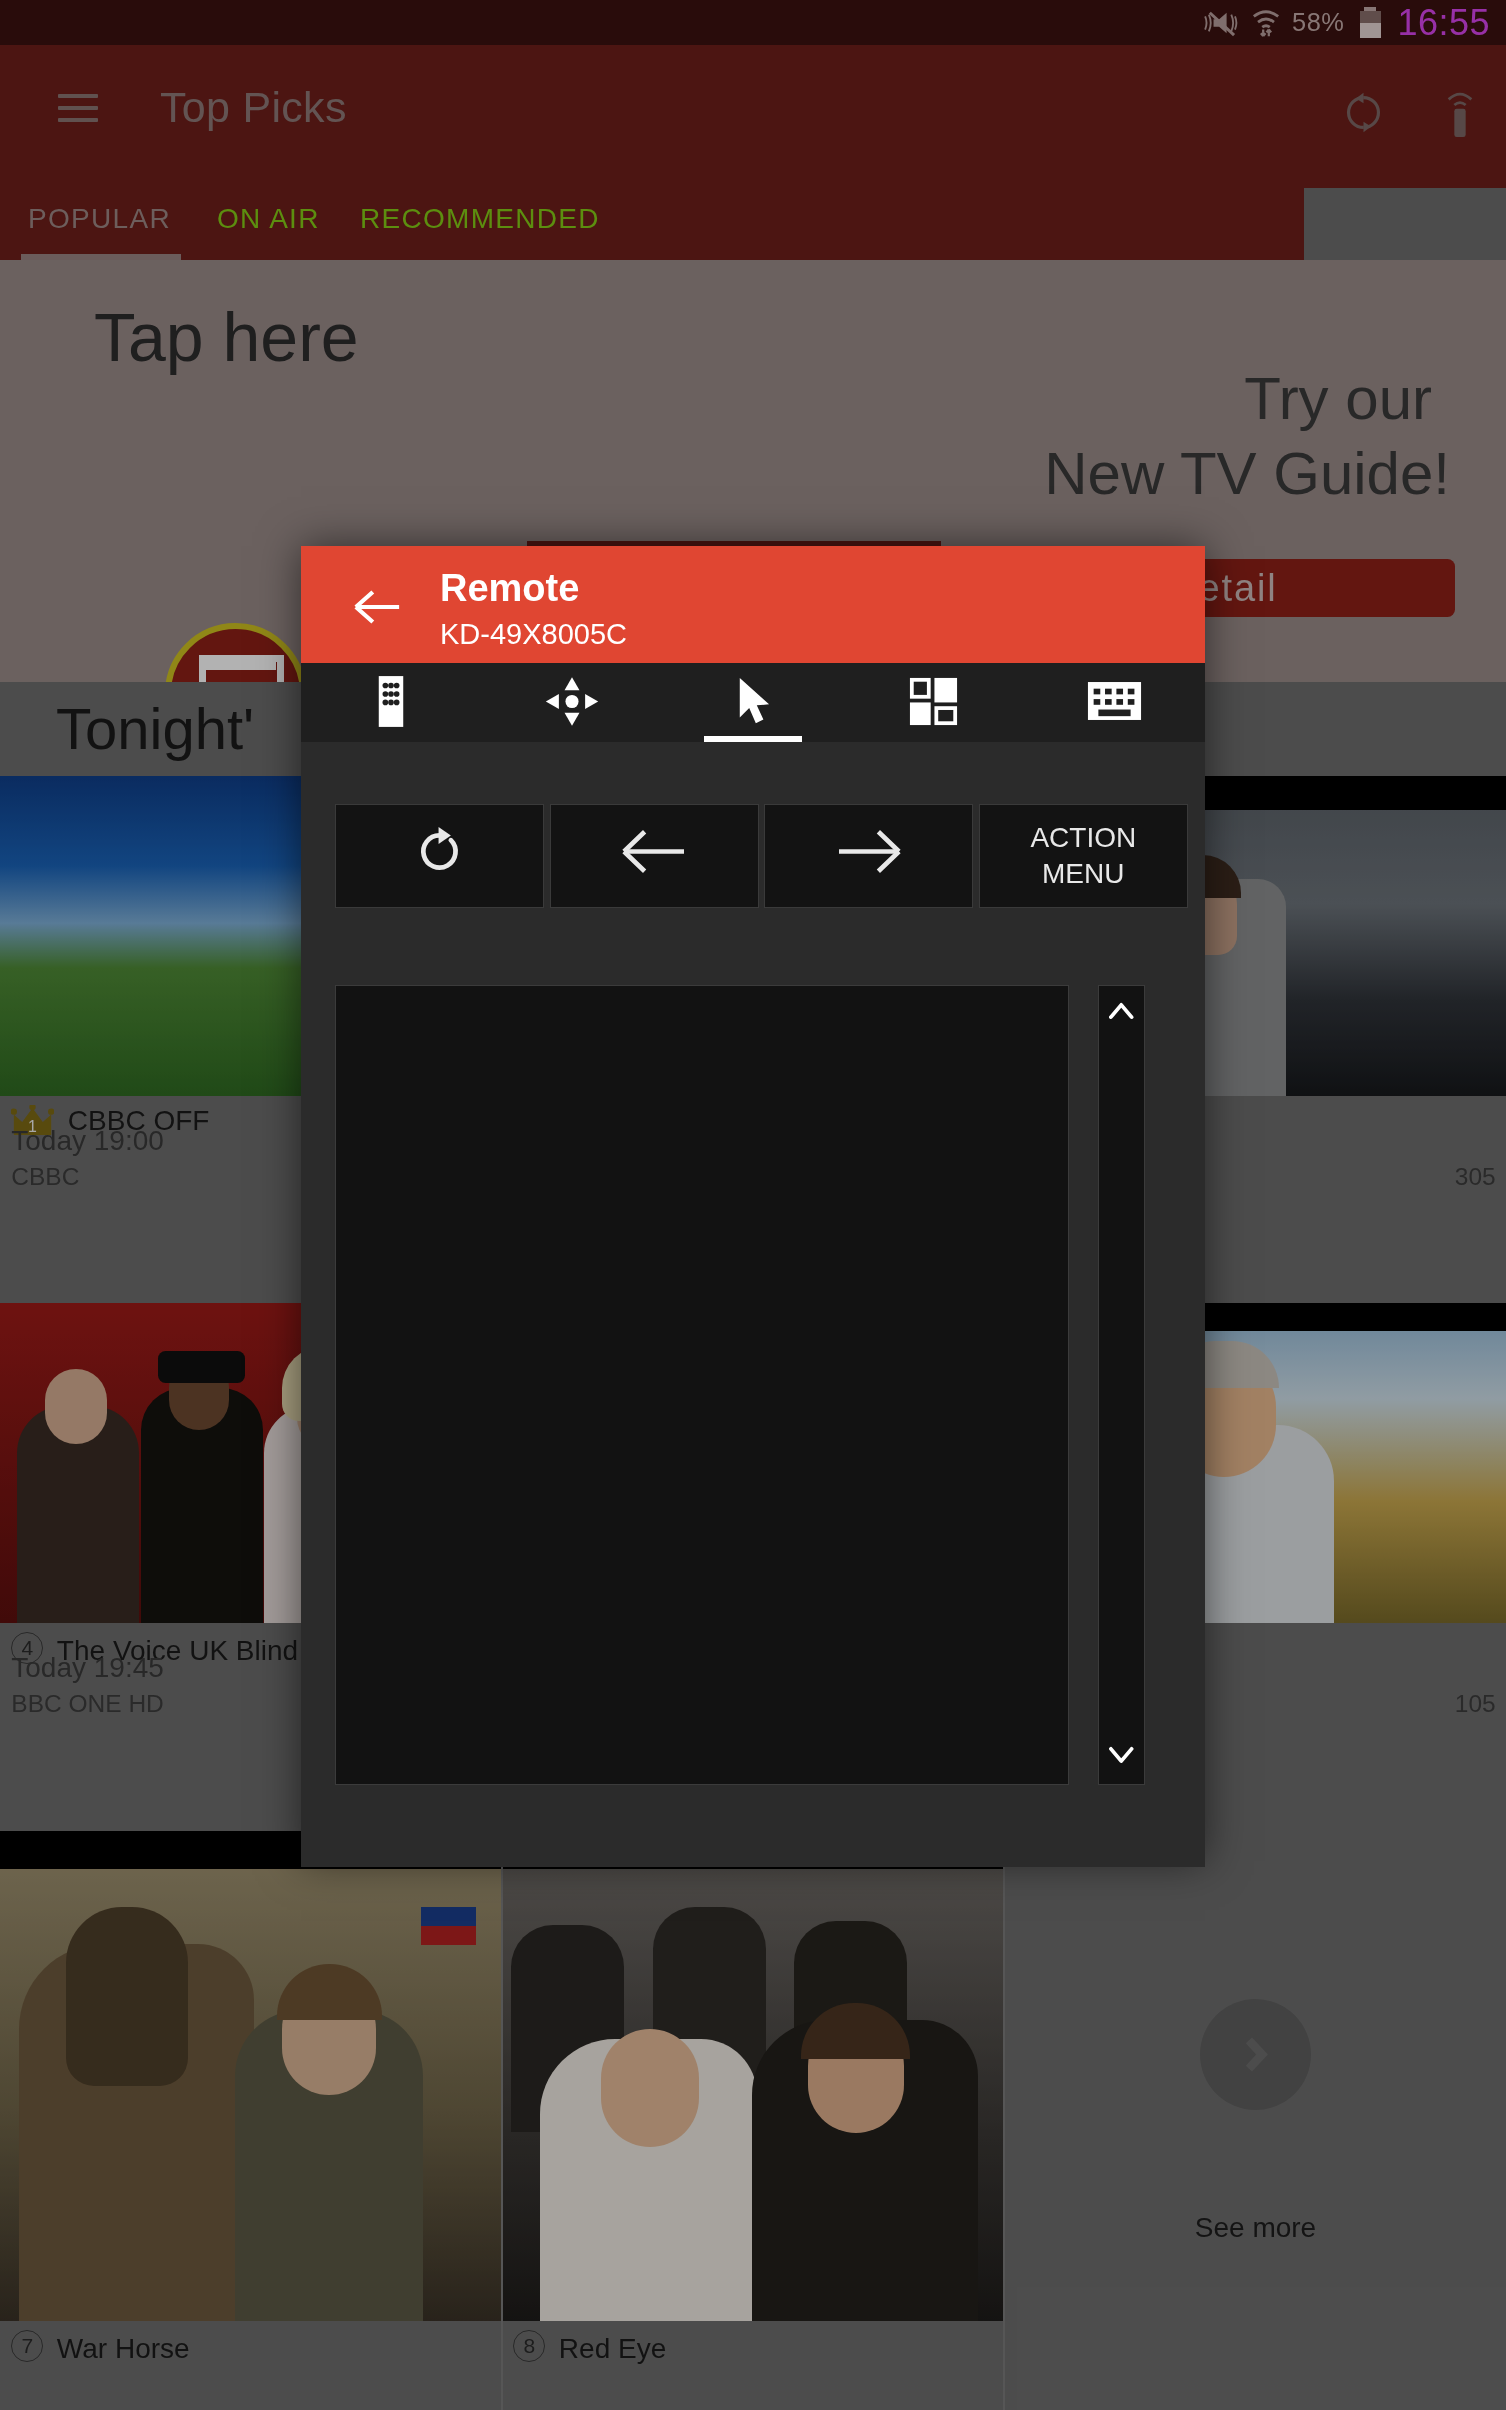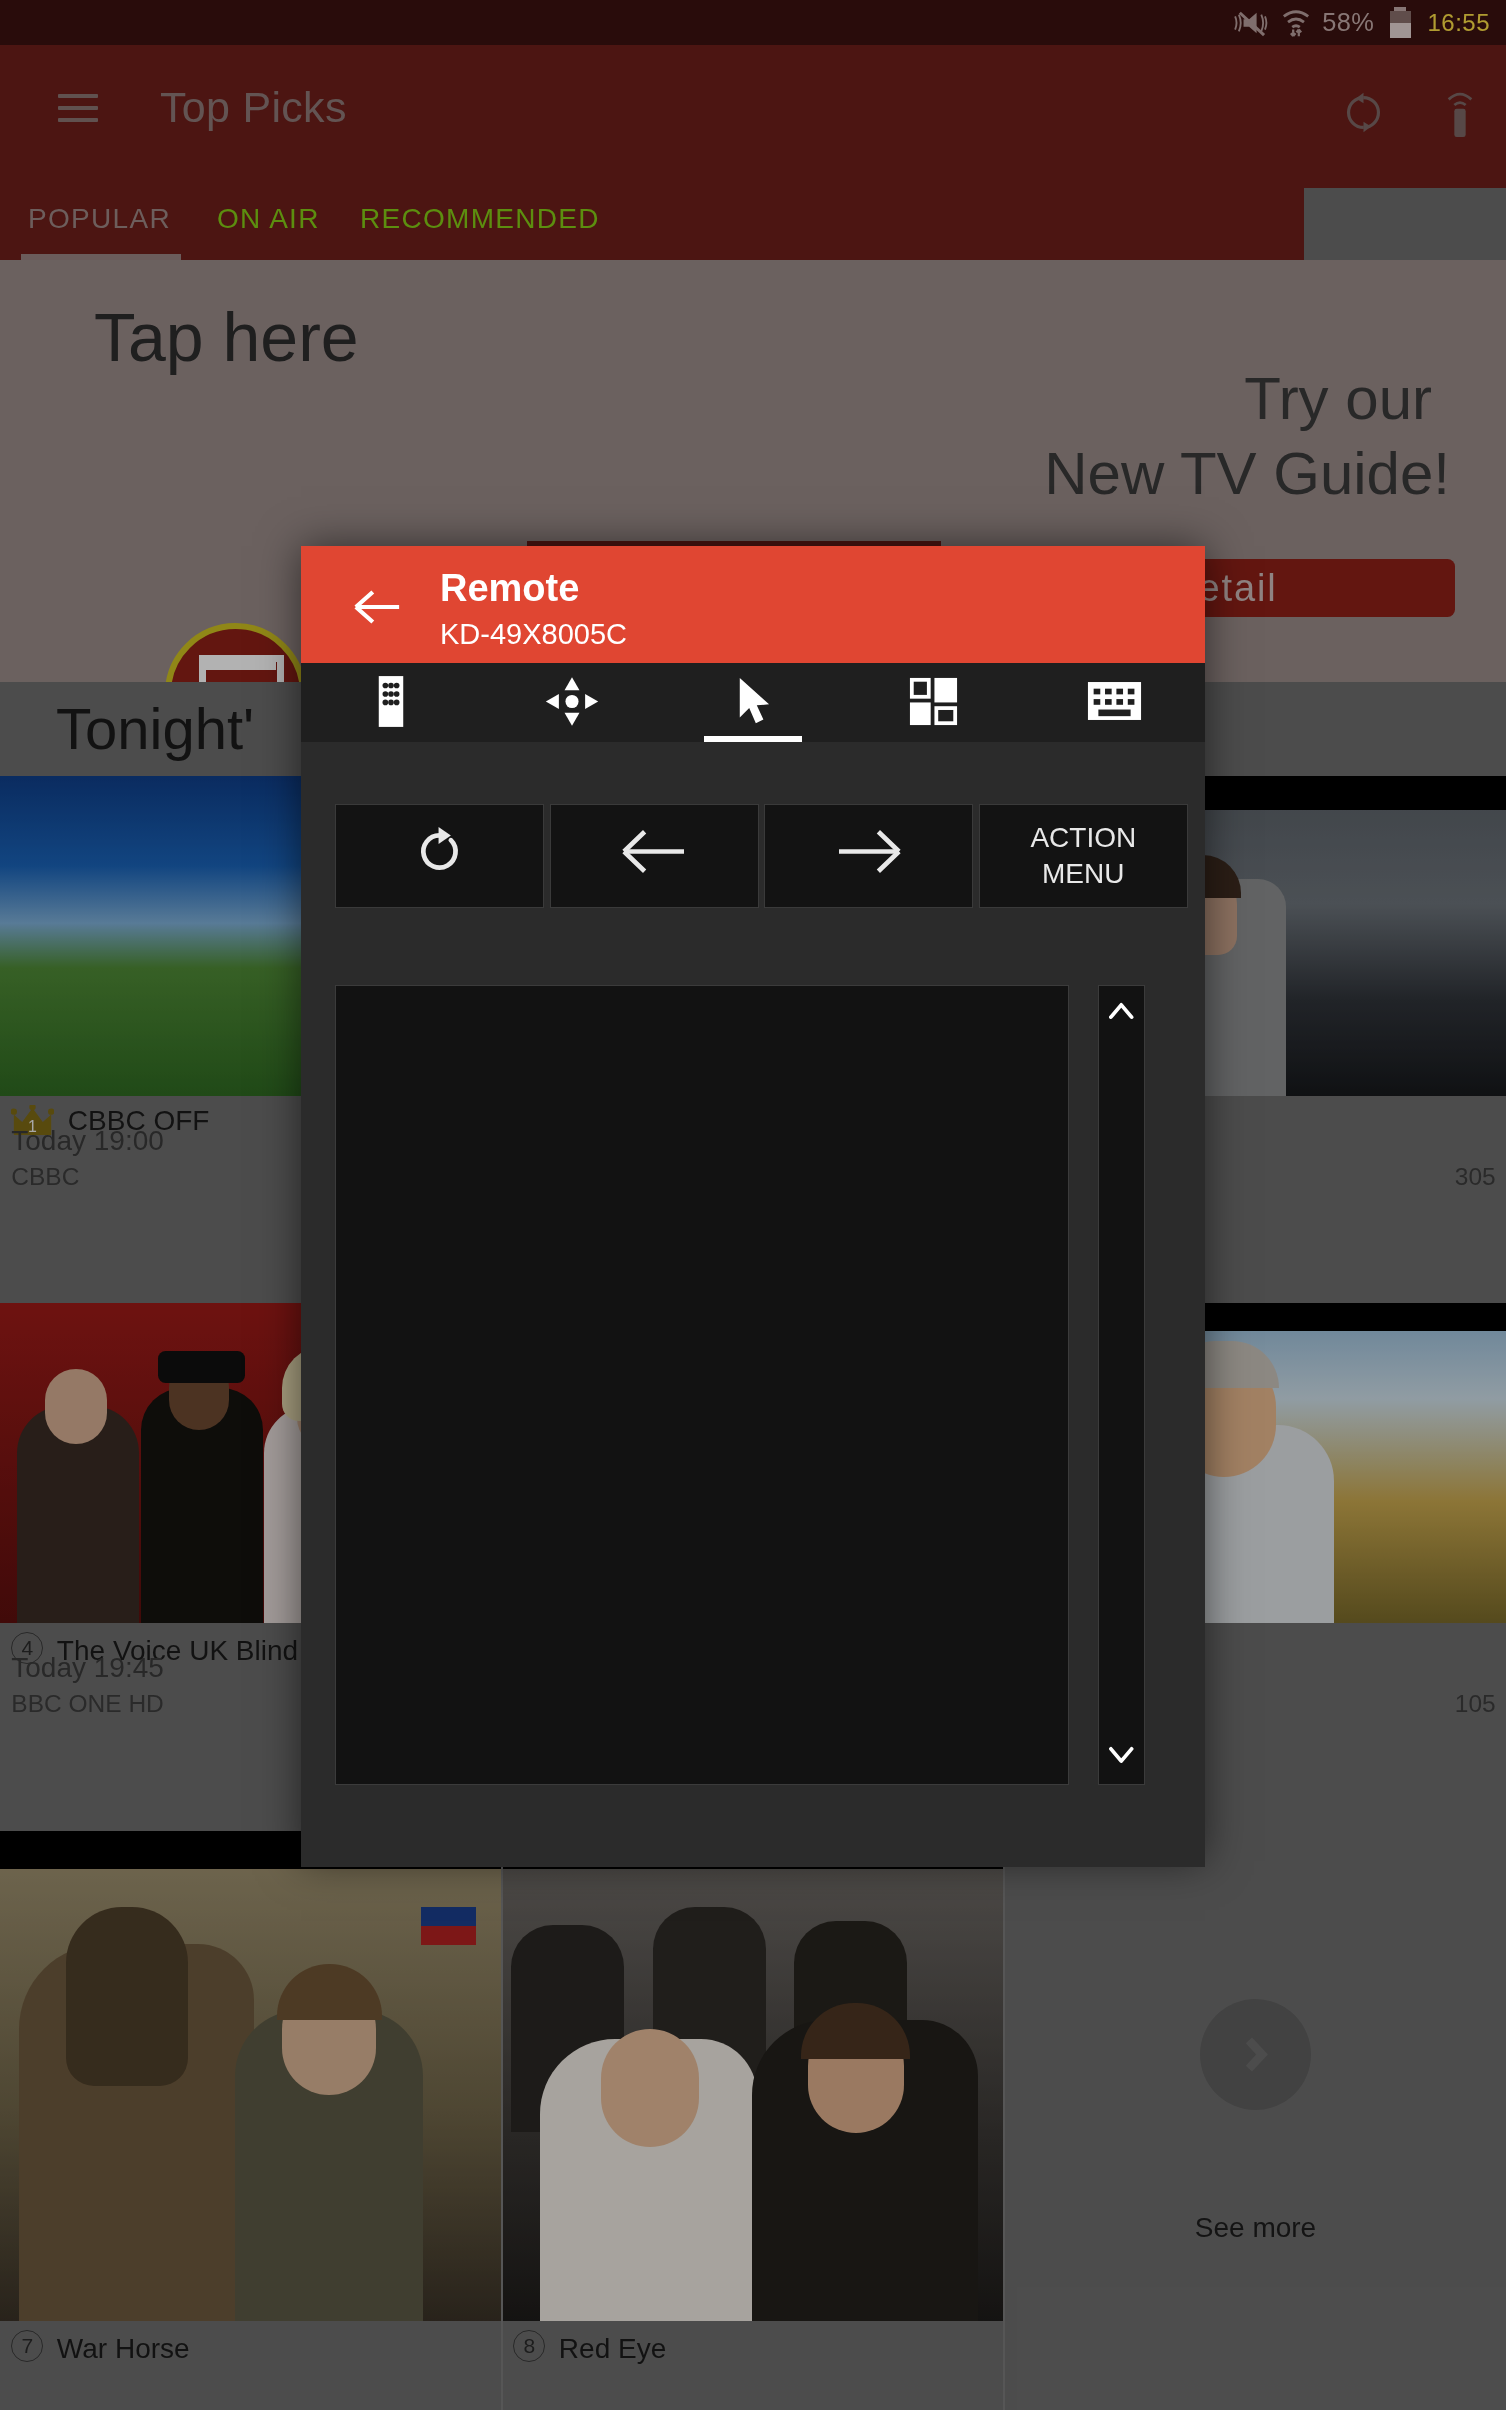--- a/index.html
+++ b/index.html
@@ -16,21 +16,21 @@
 
   .statusbar {
     position: absolute; top: 0; left: 0; width: 1507px; height: 45px;
     background: #3c1210;
     display: flex; align-items: center; justify-content: flex-end;
     padding-right: 17px; gap: 11.3px;
     color: #b79e9c;
   }
   .sb-item { display: flex; align-items: center; }
   .sb-pct { font-size: 25.4px; letter-spacing: 0.5px; color: #c2aaa8; }
-  .sb-clock { font-size: 24px; color: #fde047; margin-left: 5.6px; letter-spacing: 0.5px; }
+  .sb-clock { font-size: 36px; color: #d946ef; margin-left: 5.6px; letter-spacing: 0.5px; }
   .batt { width: 21px; height: 32px; position: relative; display:inline-block; margin-left:3.8px; }
   .batt .cap { position:absolute; top:0; left:4.7px; width:11.3px; height:4.7px; background:#c2aaa8; }
   .batt .body { position:absolute; top:4.7px; left:0; width:21px; height:27px;
                 border:0; background:#e6d6d4; }
   .batt .fill { position:absolute; left:0; top:4.7px; width:21px; height:12.2px; background:#8a6f6c; }
 
   .appbar {
     position: absolute; top: 45px; left: 0; width: 1507px; height: 143px;
     background: #6d1f1a;
   }

